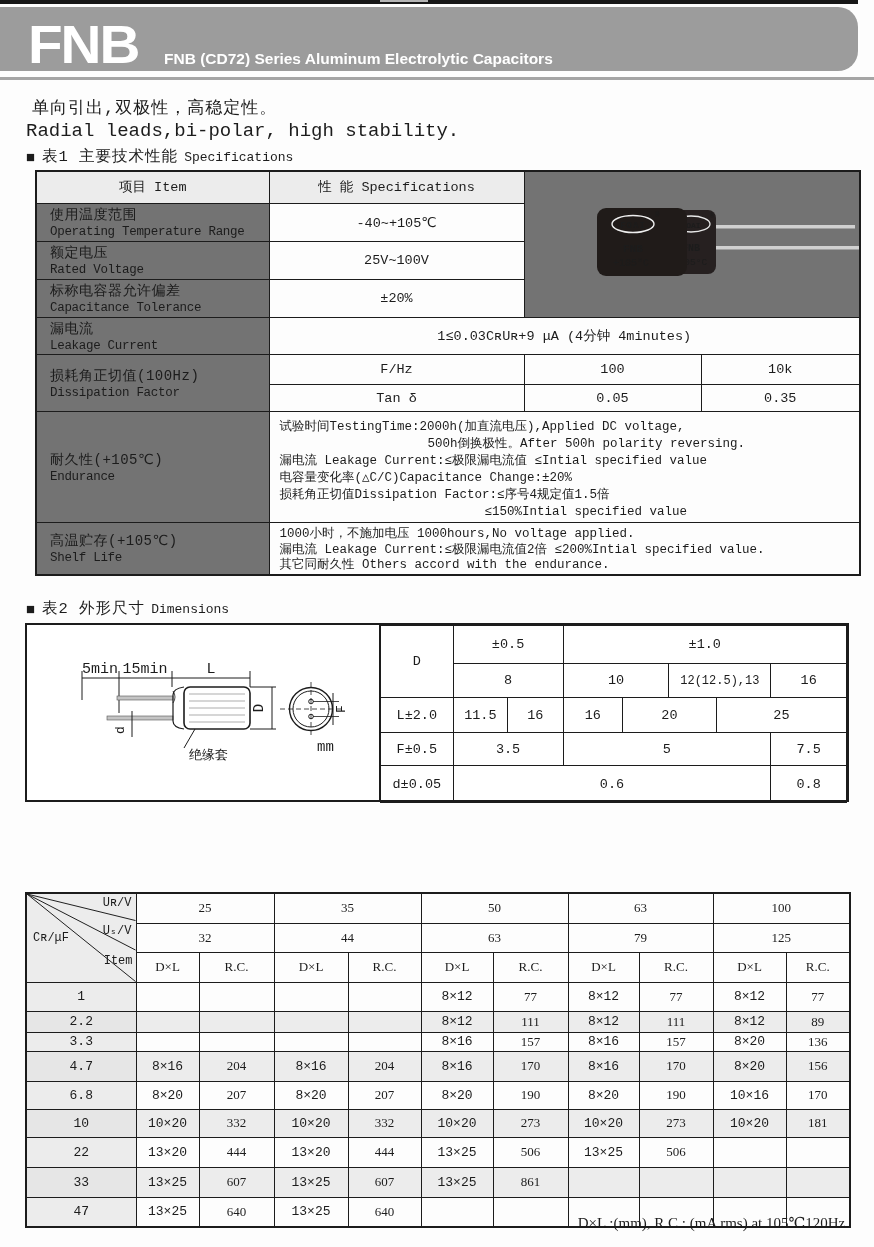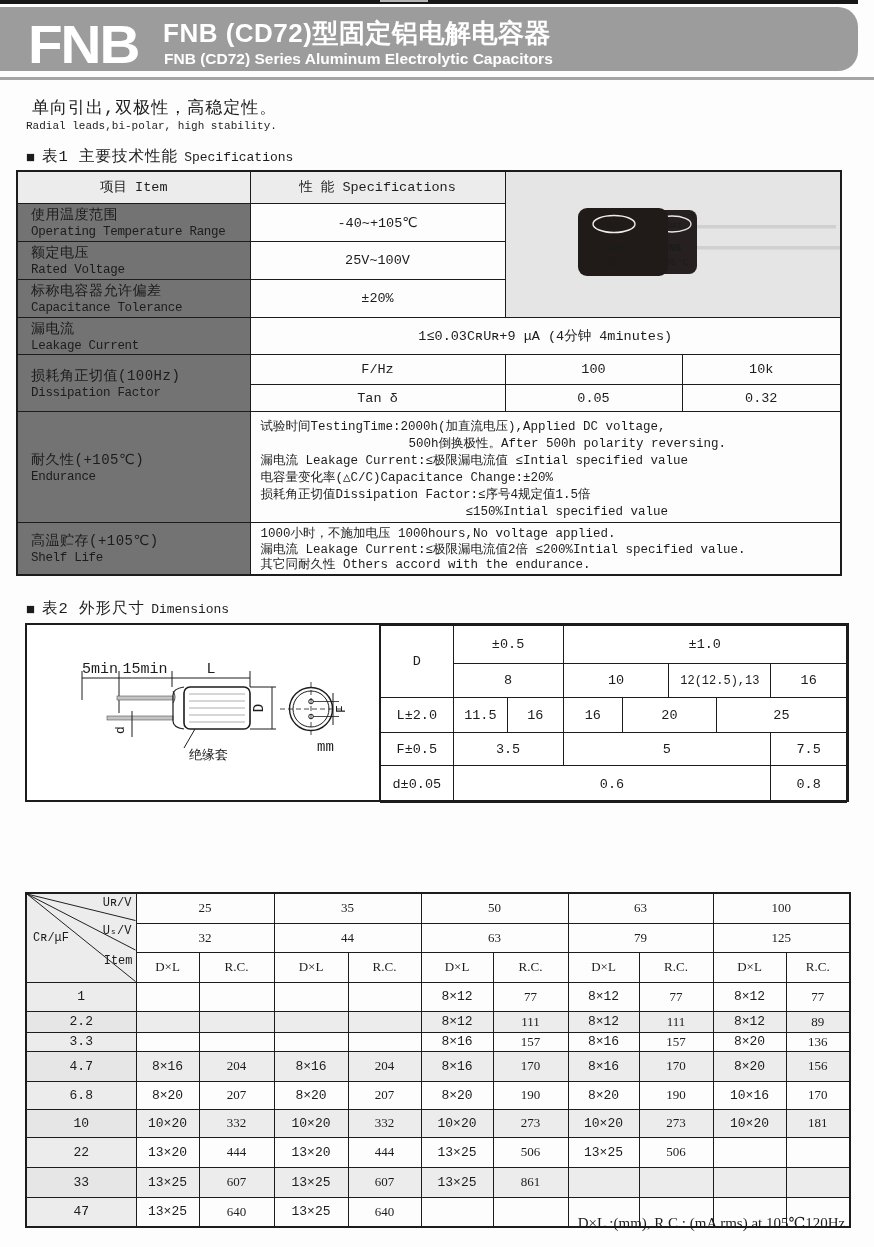--- a/index.html
+++ b/index.html
@@ -28,42 +28,42 @@
     font-weight:bold; font-size:26px; letter-spacing:0.5px; white-space:nowrap;
   }
   .doc-title-en {
     position:absolute; left:164px; top:43px; color:#ffffff;
     font-family:"Liberation Sans","DejaVu Sans",sans-serif;
     font-weight:bold; font-size:15.5px; white-space:nowrap;
   }
   .header-rule { position:absolute; left:0; top:77px; width:874px; height:3px; background:#a5a5a5; }
   
   .intro-zh { position:absolute; left:32px; top:96px;  font-size:17px; letter-spacing:1px;font-family:Liberation Mono, monospace; }
-  .intro-en { position:absolute; left:26px; top:120px; font-size:11px; }
+  .intro-en { position:absolute; left:26px; top:120px; font-size:19px; }
   
   .sec-title { position:absolute; left:26px; height:18px; white-space:nowrap; }
   .sec-title .marker { display:inline-block; font-size:15px; margin-right:7px; vertical-align:-1px; }
   .sec-title .zh { font-size:15.5px; letter-spacing:1px; }
   .sec-title .en { font-size:13px; margin-left:6px; }
   
   table { border-collapse:collapse; table-layout:fixed; }
   td { border:1.5px solid #1c1c1c; font-size:13.5px; overflow:hidden; }
   .outer { border:2.5px solid #1c1c1c; }
   .c { text-align:center; vertical-align:middle; }
   .lbl { background:#737373; padding-left:13px; vertical-align:middle; }
   .lbl .zh { display:block; font-size:14px; letter-spacing:0.5px; }
   .lbl .en { display:block; font-size:12.5px; margin-top:1px; letter-spacing:-0.3px; }
   .hdr-bg { background:#ececec; }
   
-  #table1 { position:absolute; left:16px; top:170px; width:824px;padding-left:32px; }
+  #table1 { position:absolute; left:35px; top:170px; width:824px;padding-left:32px; }
   #table1 .txtcell { vertical-align:top; padding:7px 6px 0 10px; }
   #table1 .txtcell div { font-size:12.5px; line-height:17px; white-space:nowrap; }
   #table1 .ind-a { padding-left:148px; }
   #table1 .ind-b { padding-left:205px; }
-  .photo-cell { vertical-align:top; padding:0; background:#e5e5e5; }
+  .photo-cell { vertical-align:top; padding:0; background:#737373; }
   
   #table2 { position:absolute; left:25px; top:623px; width:824px; height:179px;
             border:2.5px solid #1c1c1c; display:flex; background:#fff; }
   #t2-diagram { width:353px; border-right:1.5px solid #1c1c1c; position:relative; }
   #t2-grid { flex:1; height:100%; }
   #t2-grid td { font-size:13.5px; }
   
   #table3 { position:absolute; left:25px; top:856px; width:824px;margin-top:36px; }
   #table3 td { font-size:13px; }
   #table3 .serif, .serif { font-family:"Liberation Serif","DejaVu Serif",serif; }
@@ -83,21 +83,20 @@
 </style>
 </head>
 <body>
 
 <div id="page">
 
   <div class="top-bar"></div>
   <div class="top-bar-notch"></div>
   <div class="header-bar">
     <div class="logo">FNB</div>
-    <div class="doc-title-zh">FNB (CD72)型固定铝电解电容器</div>
     <div class="doc-title-en">FNB (CD72) Series Aluminum Electrolytic Capacitors</div>
   </div>
   <div class="header-rule"></div>
 
   <div class="intro-zh">单向引出,双极性，高稳定性。</div>
   <div class="intro-en">Radial leads,bi-polar, high stability.</div>
 
   <div class="sec-title" style="top:146px">
     <span class="marker">■</span><span class="zh">表1 主要技术性能</span><span class="en">Specifications</span>
   </div>
@@ -165,21 +164,21 @@
         <span class="zh">损耗角正切值(100Hz)</span>
         <span class="en">Dissipation Factor</span>
       </td>
       <td class="c">F/Hz</td>
       <td class="c">100</td>
       <td class="c">10k</td>
     </tr>
     <tr style="height:27px">
       <td class="c">Tan δ</td>
       <td class="c">0.05</td>
-      <td class="c">0.32</td>
+      <td class="c">0.35</td>
     </tr>
     <tr style="height:111px">
       <td class="lbl">
         <span class="zh">耐久性(+105℃)</span>
         <span class="en">Endurance</span>
       </td>
       <td class="txtcell" colspan="3">
         <div>试验时间TestingTime:2000h(加直流电压),Applied DC voltage,</div>
         <div class="ind-a">500h倒换极性。After 500h polarity reversing.</div>
         <div>漏电流 Leakage Current:≤极限漏电流值  ≤Intial specified value</div>

